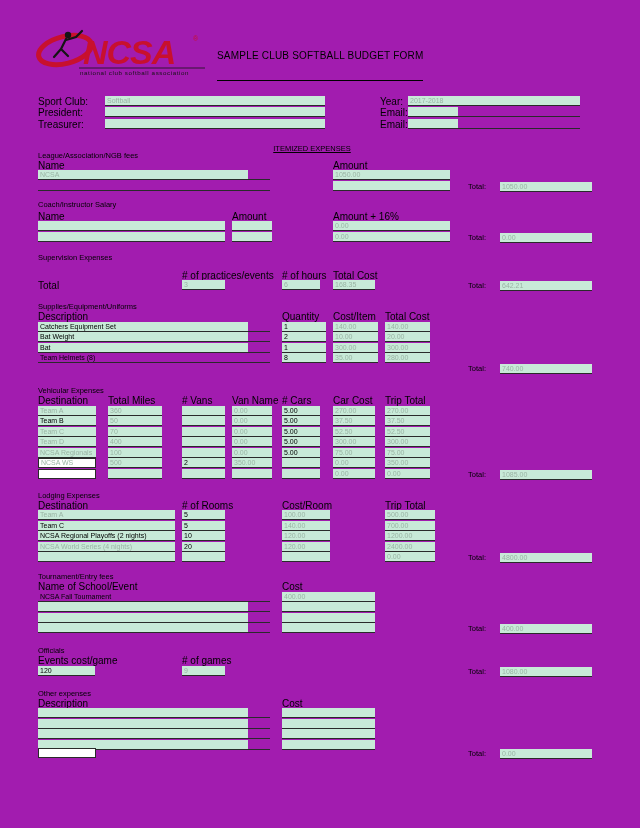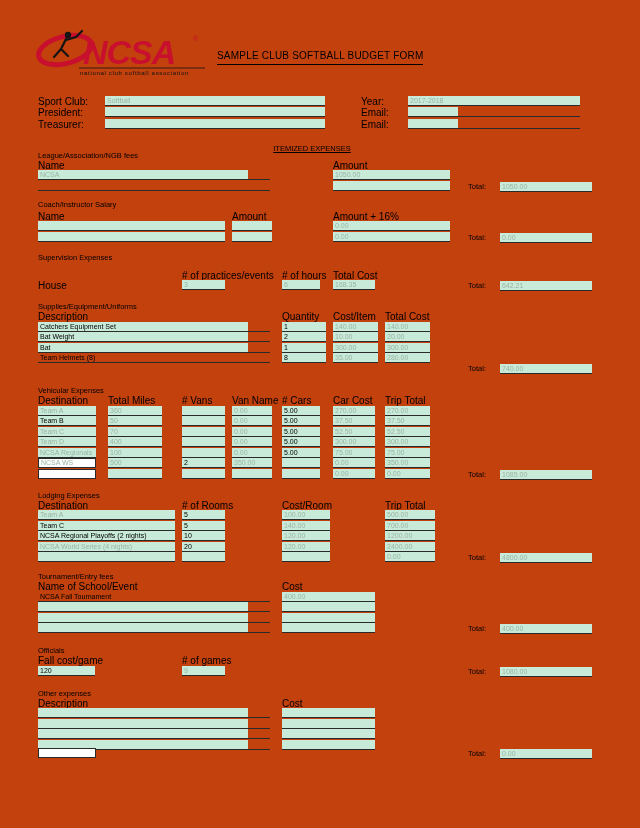--- a/index.html
+++ b/index.html
@@ -1,21 +1,21 @@
 <!DOCTYPE html>
 <html><head>
 <meta charset="utf-8">
 <style>
   html,body{margin:0;padding:0;background:#fff;}
-  .page{position:relative;width:640px;height:828px;background:#c2410c;
+  .page{position:relative;width:640px;height:828px;background:#a21caf;
         font-family:"Liberation Sans",sans-serif;color:#000;overflow:hidden;}
   
   .hdr{display:flex;align-items:flex-start;margin:26px 0 0 35px;}
   .doc-title{margin:24px 0 0 10px;font-size:10px;letter-spacing:.2px;white-space:nowrap;
-             border-bottom:1px solid #000;padding-bottom:3px;}
+             border-bottom:1px solid #000;padding-bottom:19px;}
   
   .content{position:relative;margin-left:38px;width:548px;}
   .ir{position:relative;height:11.5px;}
   .r{position:relative;height:10.5px;}
   .hr{position:relative;height:10px;}
   .xr{position:relative;height:8px;}
   .c{position:absolute;bottom:1px;white-space:nowrap;}
   .h{font-size:10px;line-height:9px;}
   .st{font-size:7.5px;height:10px;line-height:10px;white-space:nowrap;}
   .f{background:#c8ead8;border-bottom:1px solid #2a2a2a;height:10px;box-sizing:border-box;
@@ -28,21 +28,21 @@
   .m{color:#9ab4a4;}
   .sec{position:relative;margin-left:38px;width:548px;}
   .total{position:absolute;left:384px;bottom:0;width:199px;display:flex;align-items:flex-end;}
   .total .tl{width:64px;text-align:right;margin-right:14px;font-size:7.5px;line-height:10px;}
   .total .tf{width:92px;}
   .below{bottom:-10px;}
   .ih{margin-top:7px;height:10px;text-align:center;}
   .ih span{font-size:7.5px;text-decoration:underline;text-align:right;}
   
   .l0{left:0}.l67{left:67px}.l70{left:70px}.l144{left:144px}.l194{left:194px}
-  .l244{left:244px}.l295{left:295px}.l342{left:323px}.l347{left:347px}.l370{left:370px}
+  .l244{left:244px}.l295{left:295px}.l342{left:342px}.l347{left:347px}.l370{left:370px}
   
   .w38{width:38px}.w40{width:40px}.w42{width:42px}.w43{width:43px}.w44{width:44px}
   .w45{width:45px}.w48{width:48px}.w50{width:50px}.w54{width:54px}.w57{width:57px}
   .w58{width:58px}.w93{width:93px}.w117{width:117px}.w137{width:137px}
   .w172{width:172px}.w187{width:187px}.w220{width:220px}.w232{width:232px}
 </style>
 </head>
 <body>
 
 <div class="page">
@@ -141,21 +141,21 @@
   </div>
 
   <div class="sec" style="margin-top:10px">
     <div class="st">Supervision Expenses</div>
     <div class="hr" style="margin-top:8px">
       <span class="c l144 h"># of practices/events</span>
       <span class="c l244 h"># of hours</span>
       <span class="c l295 h">Total Cost</span>
     </div>
     <div class="r">
-      <span class="c l0 h">House</span>
+      <span class="c l0 h">Total</span>
       <div class="c l144 w43 f m">3</div>
       <div class="c l244 w38 f m">6</div>
       <div class="c l295 w42 f m">168.35</div>
     </div>
     <div class="total">
       <span class="tl">Total:</span>
       <div class="tf f m">642.21</div>
     </div>
   </div>
 
@@ -361,21 +361,21 @@
     </div>
     <div class="total">
       <span class="tl">Total:</span>
       <div class="tf f m">400.00</div>
     </div>
   </div>
 
   <div class="sec" style="margin-top:12px">
     <div class="st">Officials</div>
     <div class="hr">
-      <span class="c l0 h">Fall cost/game</span>
+      <span class="c l0 h">Events cost/game</span>
       <span class="c l144 h"># of games</span>
     </div>
     <div class="r">
       <div class="c l0 w57 f">120</div>
       <div class="c l144 w43 f m">9</div>
     </div>
     <div class="total">
       <span class="tl">Total:</span>
       <div class="tf f m">1080.00</div>
     </div>

